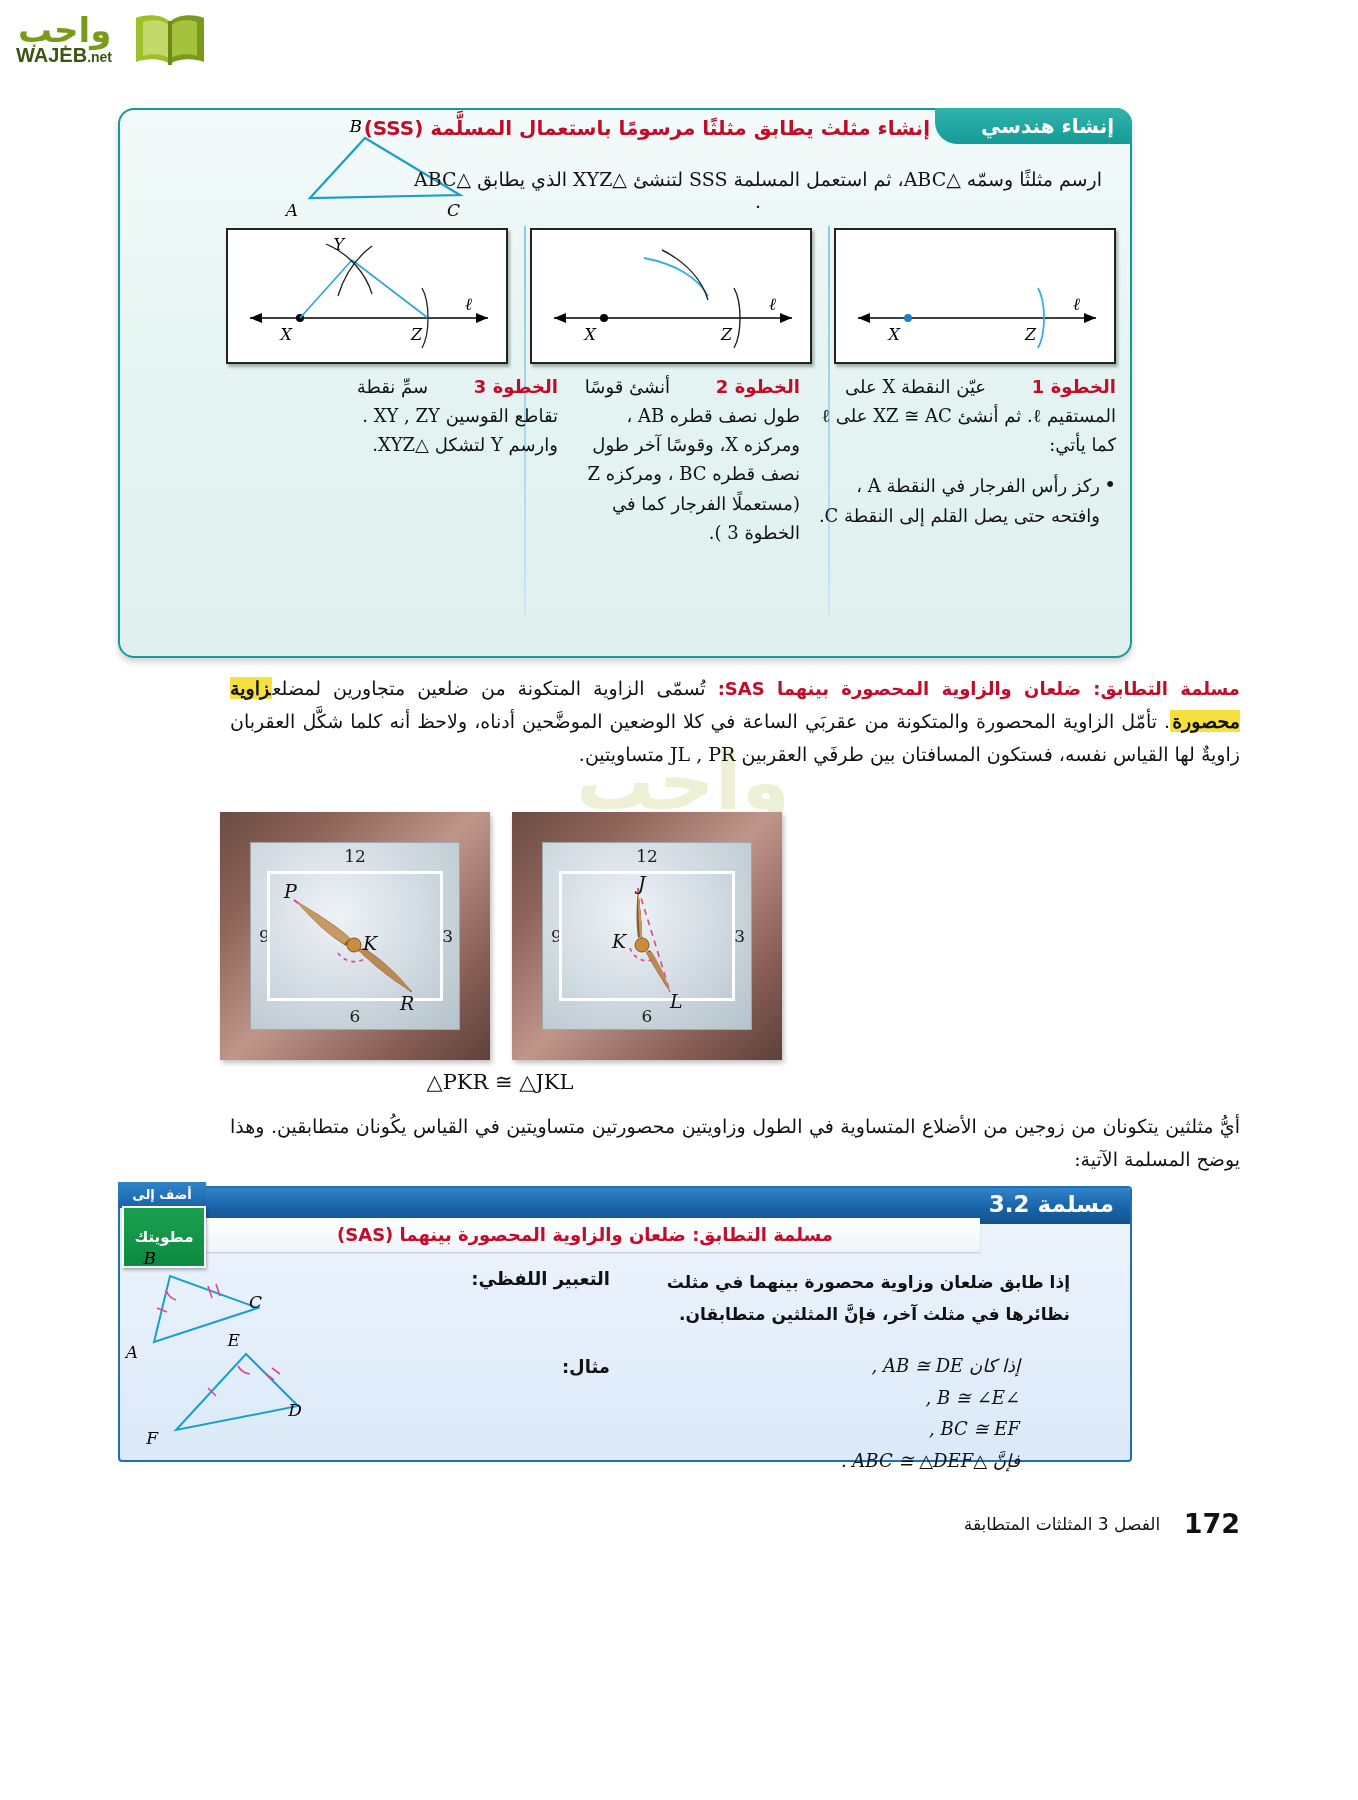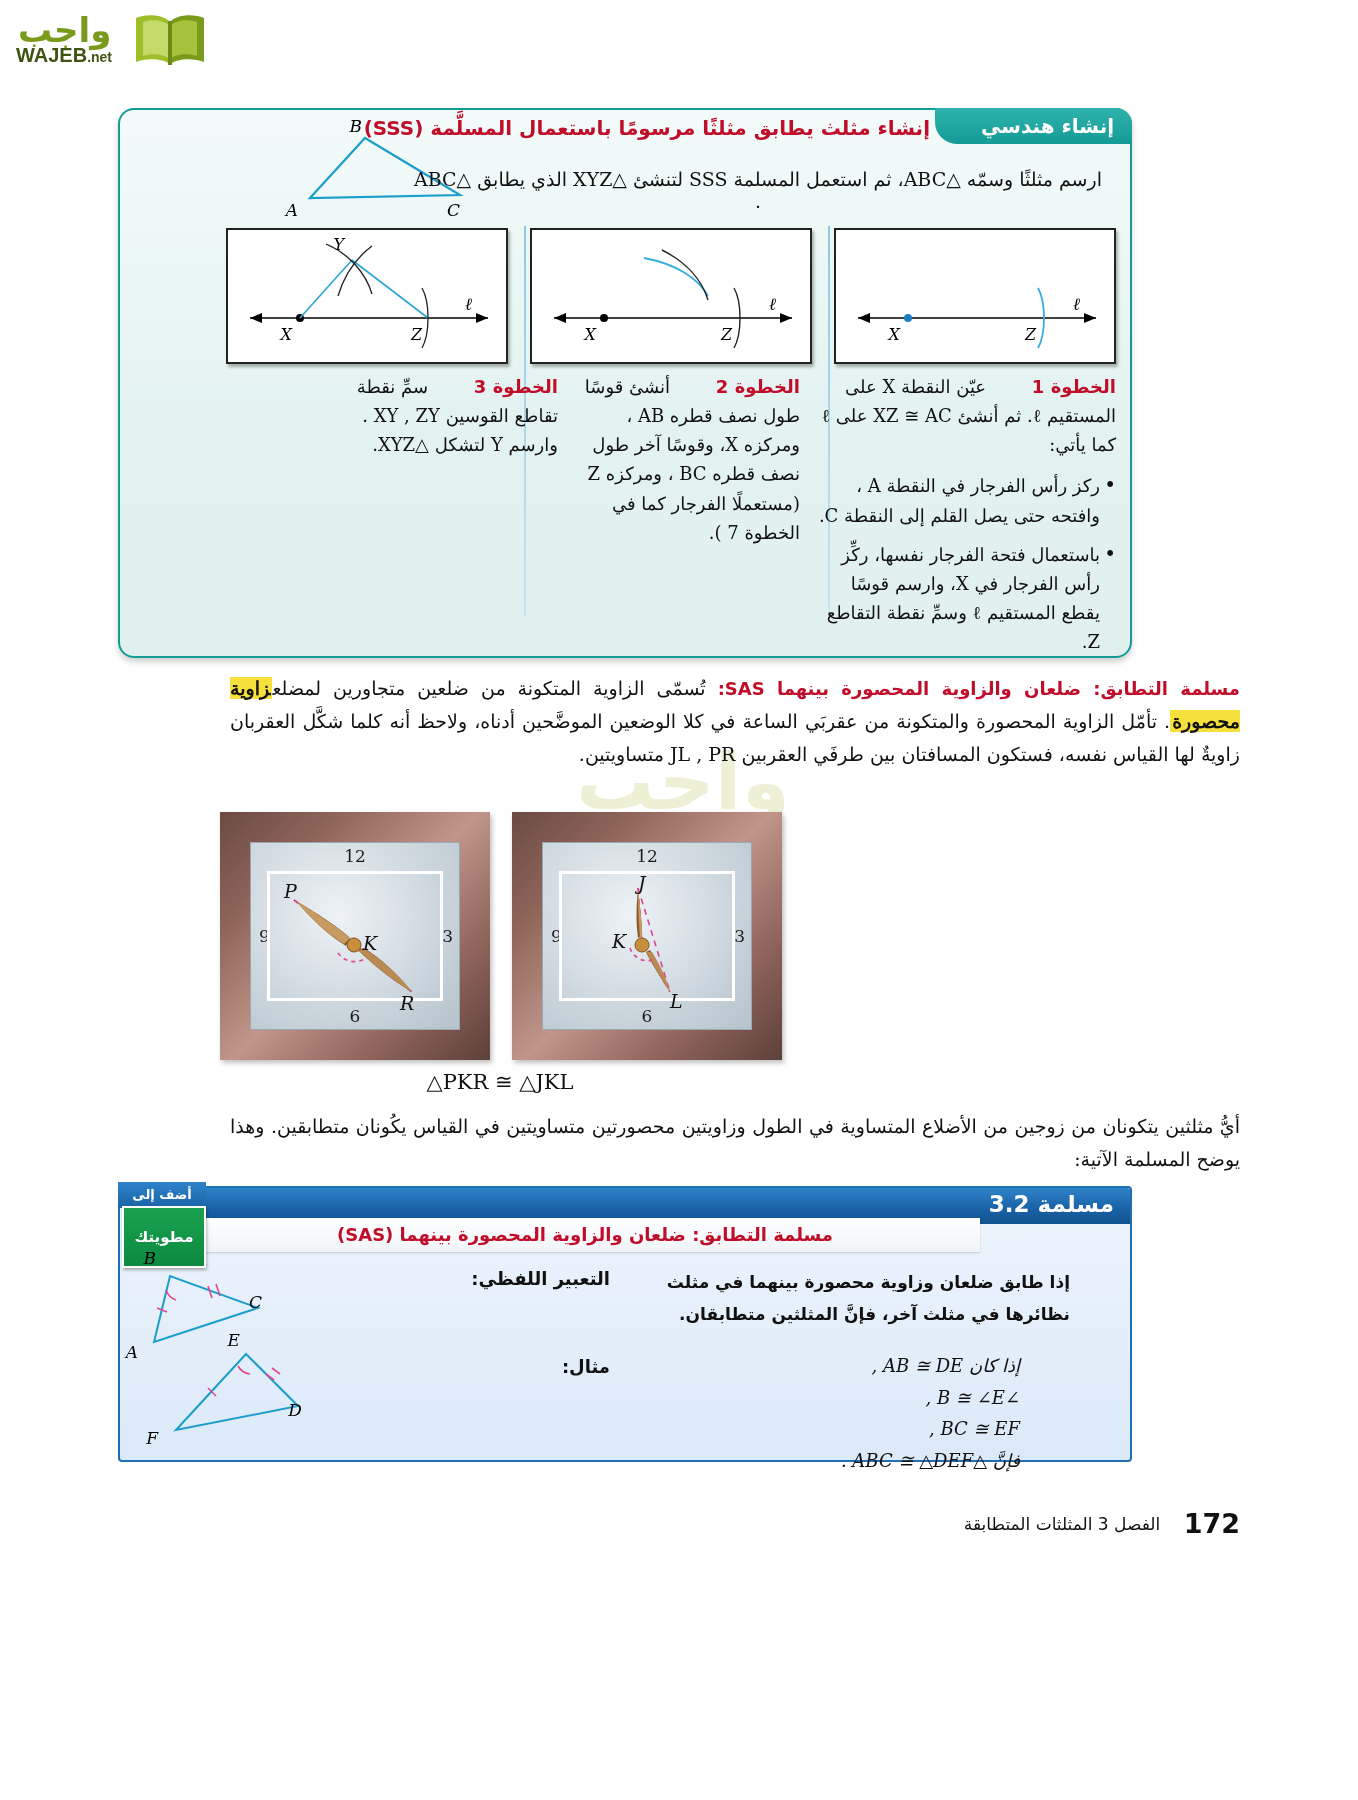--- a/index.html
+++ b/index.html
@@ -314,27 +314,26 @@
     </div>
 
     <div class="vdiv vd1"></div>
     <div class="vdiv vd2"></div>
 
     <div class="step-col sc1">
       <span class="steplabel">الخطوة 1</span>
       <span>عيّن النقطة X على المستقيم ℓ. ثم أنشئ XZ ≅ AC على ℓ كما يأتي:</span>
       <ul class="bullets">
         <li>ركز رأس الفرجار في النقطة A ، وافتحه حتى يصل القلم إلى النقطة C.</li>
-        <li>باستعمال فتحة الفرجار نفسها، ركِّز رأس الفرجار في X، وارسم قوسًا يقطع المستقيم ℓ وسمِّ نقطة التقاطع Z.</li>
       </ul>
     </div>
 
     <div class="step-col sc2">
       <span class="steplabel">الخطوة 2</span>
-      <span>أنشئ قوسًا طول نصف قطره AB ، ومركزه X، وقوسًا آخر طول نصف قطره BC ، ومركزه Z (مستعملًا الفرجار كما في الخطوة 7 ).</span>
+      <span>أنشئ قوسًا طول نصف قطره AB ، ومركزه X، وقوسًا آخر طول نصف قطره BC ، ومركزه Z (مستعملًا الفرجار كما في الخطوة 3 ).</span>
     </div>
 
     <div class="step-col sc3">
       <span class="steplabel">الخطوة 3</span>
       <span>سمِّ نقطة تقاطع القوسين XY , ZY . وارسم Y لتشكل △XYZ.</span>
     </div>
   </div>
 
   <div class="sas-par">
     <span class="sas-head">مسلمة التطابق: ضلعان والزاوية المحصورة بينهما SAS:</span>

